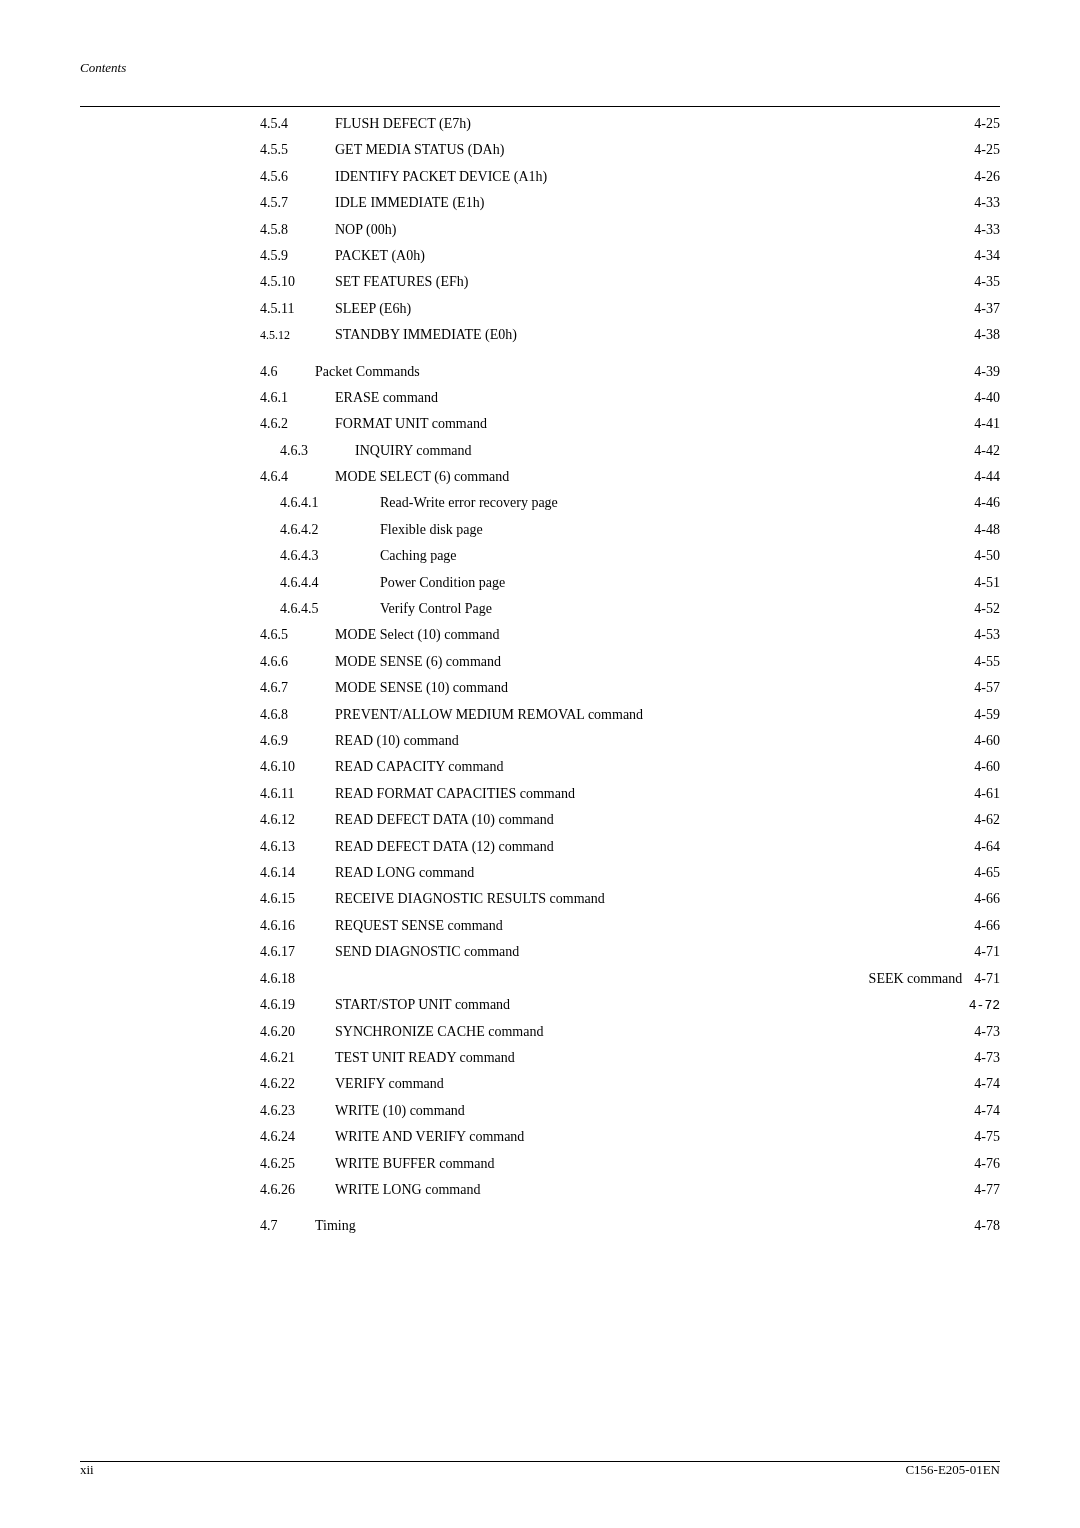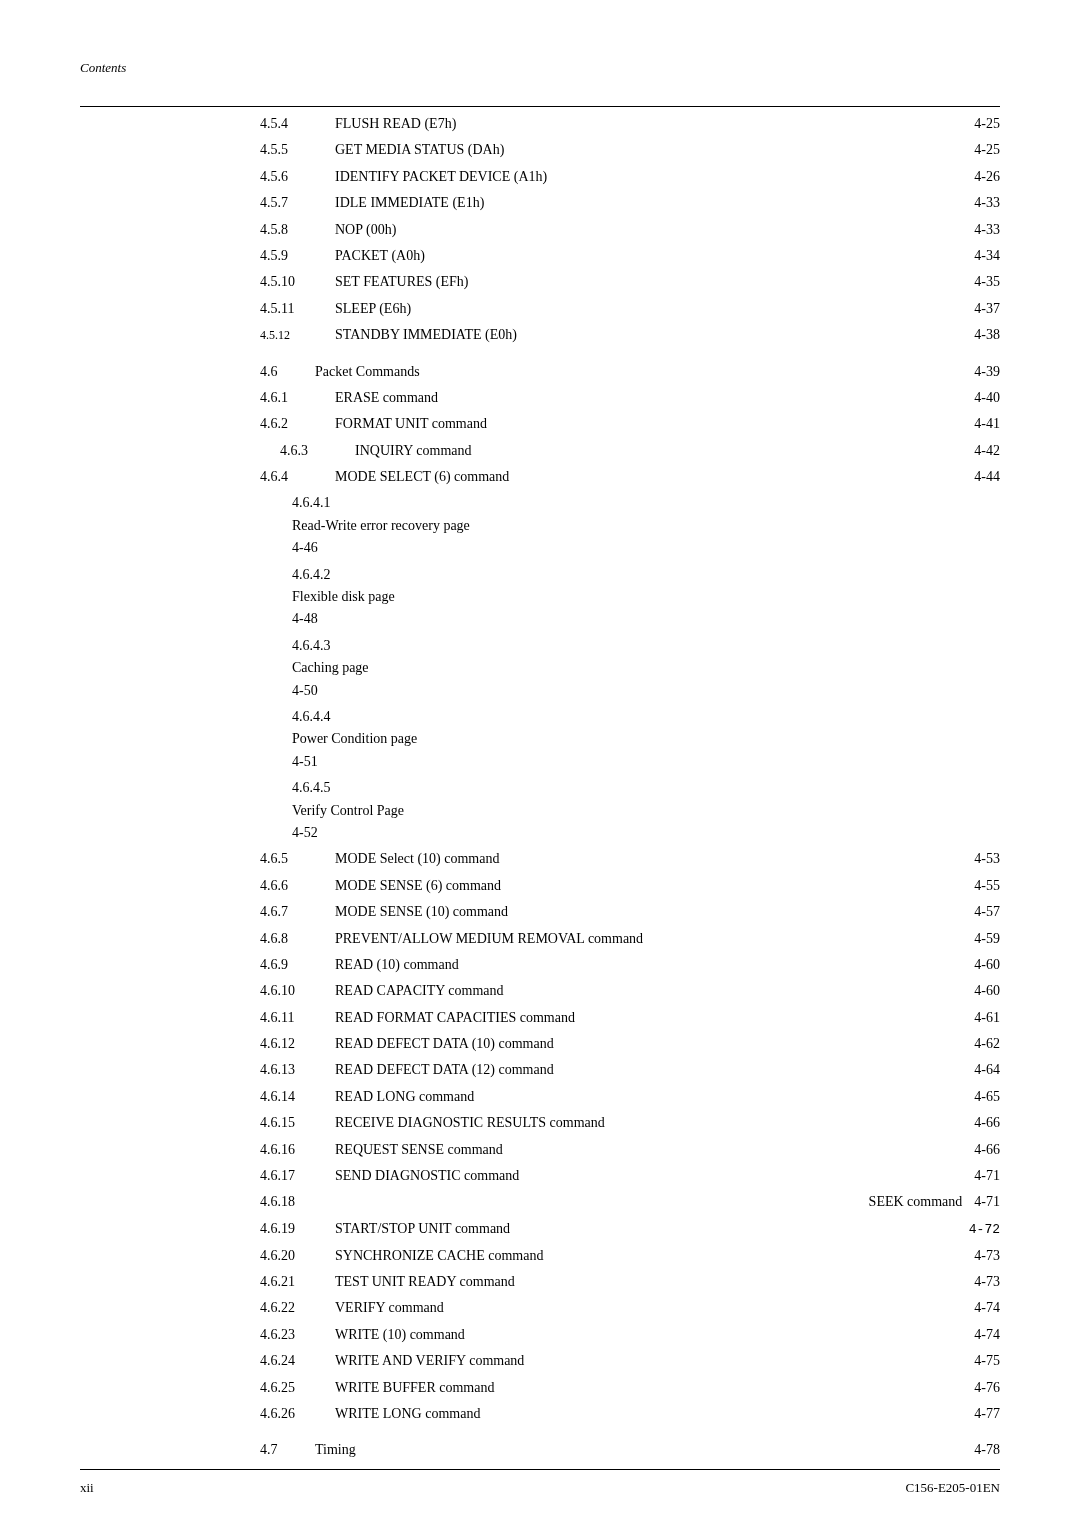--- a/index.html
+++ b/index.html
@@ -53,33 +53,32 @@
       margin-bottom: 4px;
       line-height: 1.6;
     }
 
     .toc-entry.section-gap {
       margin-top: 14px;
     }
 
     .sub-entry {
       margin-left: 20px;
-      flex-direction: column;
     }
 
     .footer-area {
       position: absolute;
       bottom: 50px;
       left: 80px;
       right: 80px;
       display: flex;
       justify-content: space-between;
       align-items: center;
       border-top: 1px solid #000;
-      padding-top: 10px;
+      padding-top: 0;
     }
 
     .footer-left {
       font-size: 13px;
       color: #000;
     }
 
     .footer-right {
       font-size: 13px;
       color: #000;
@@ -91,21 +90,21 @@
 <div class="page">
   <div class="header-area">
     <span class="header-text">Contents</span>
   </div>
   <hr class="header-rule">
 
   <div class="content" id="toc-container">
 
   <div class="toc-entry">
         <span style="min-width: 75px; flex-shrink: 0; font-size: 14px;">4.5.4</span>
-        <span style="flex: 1 1 0%; font-size: 14px;">FLUSH READ (E7h)</span>
+        <span style="flex: 1 1 0%; font-size: 14px;">FLUSH DEFECT (E7h)</span>
         <span style="margin-left: 12px; font-size: 14px; white-space: nowrap;">4-25</span>
       </div>
       <div class="toc-entry">
         <span style="min-width: 75px; flex-shrink: 0; font-size: 14px;">4.5.5</span>
         <span style="flex: 1 1 0%; font-size: 14px;">GET MEDIA STATUS (DAh)</span>
         <span style="margin-left: 12px; font-size: 14px; white-space: nowrap;">4-25</span>
       </div>
       <div class="toc-entry">
         <span style="min-width: 75px; flex-shrink: 0; font-size: 14px;">4.5.6</span>
         <span style="flex: 1 1 0%; font-size: 14px;">IDENTIFY PACKET DEVICE (A1h)</span>

